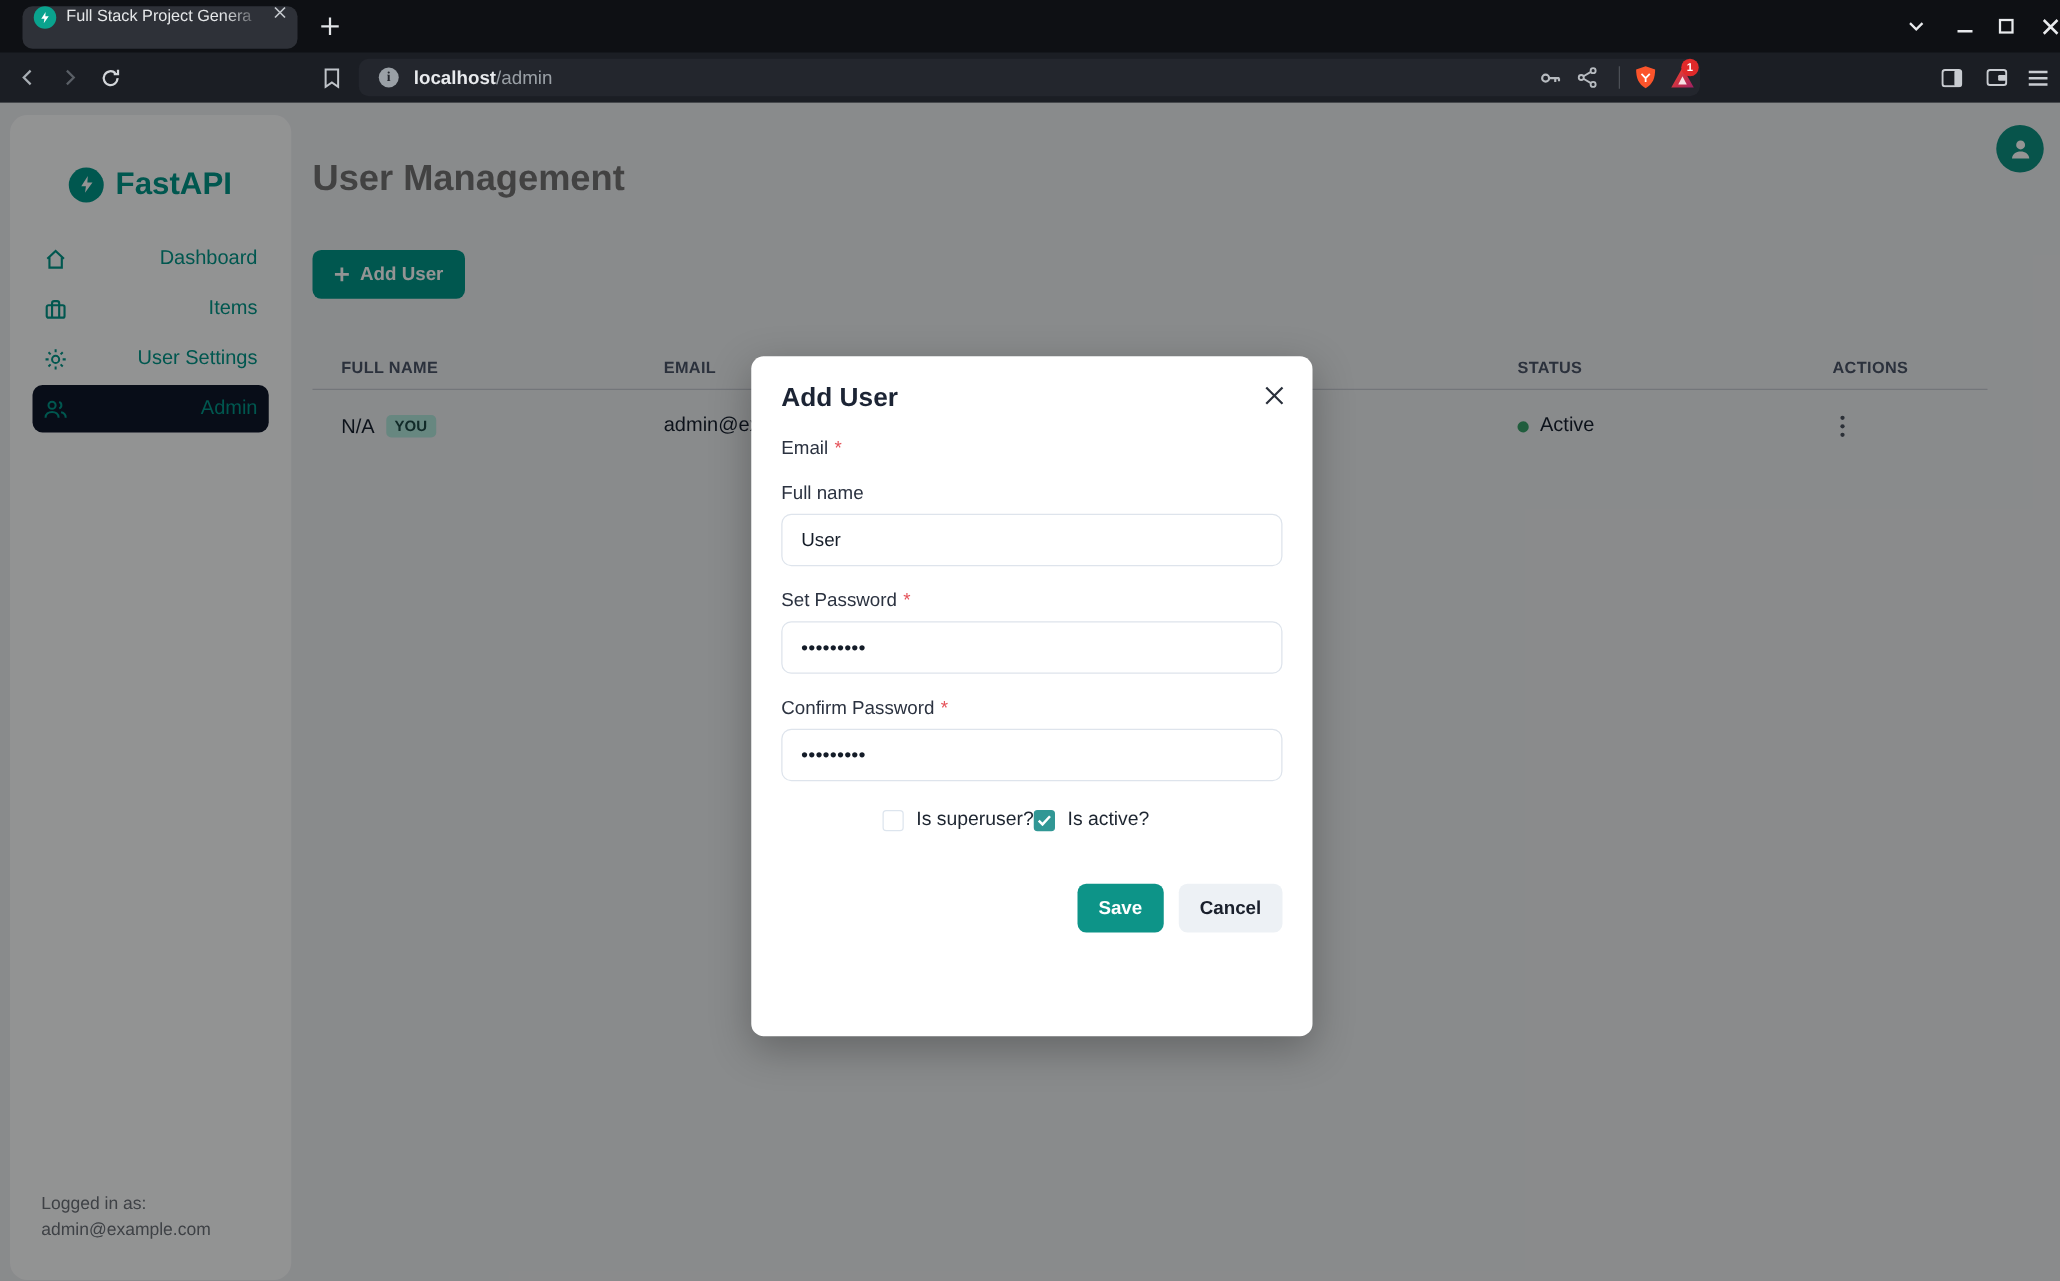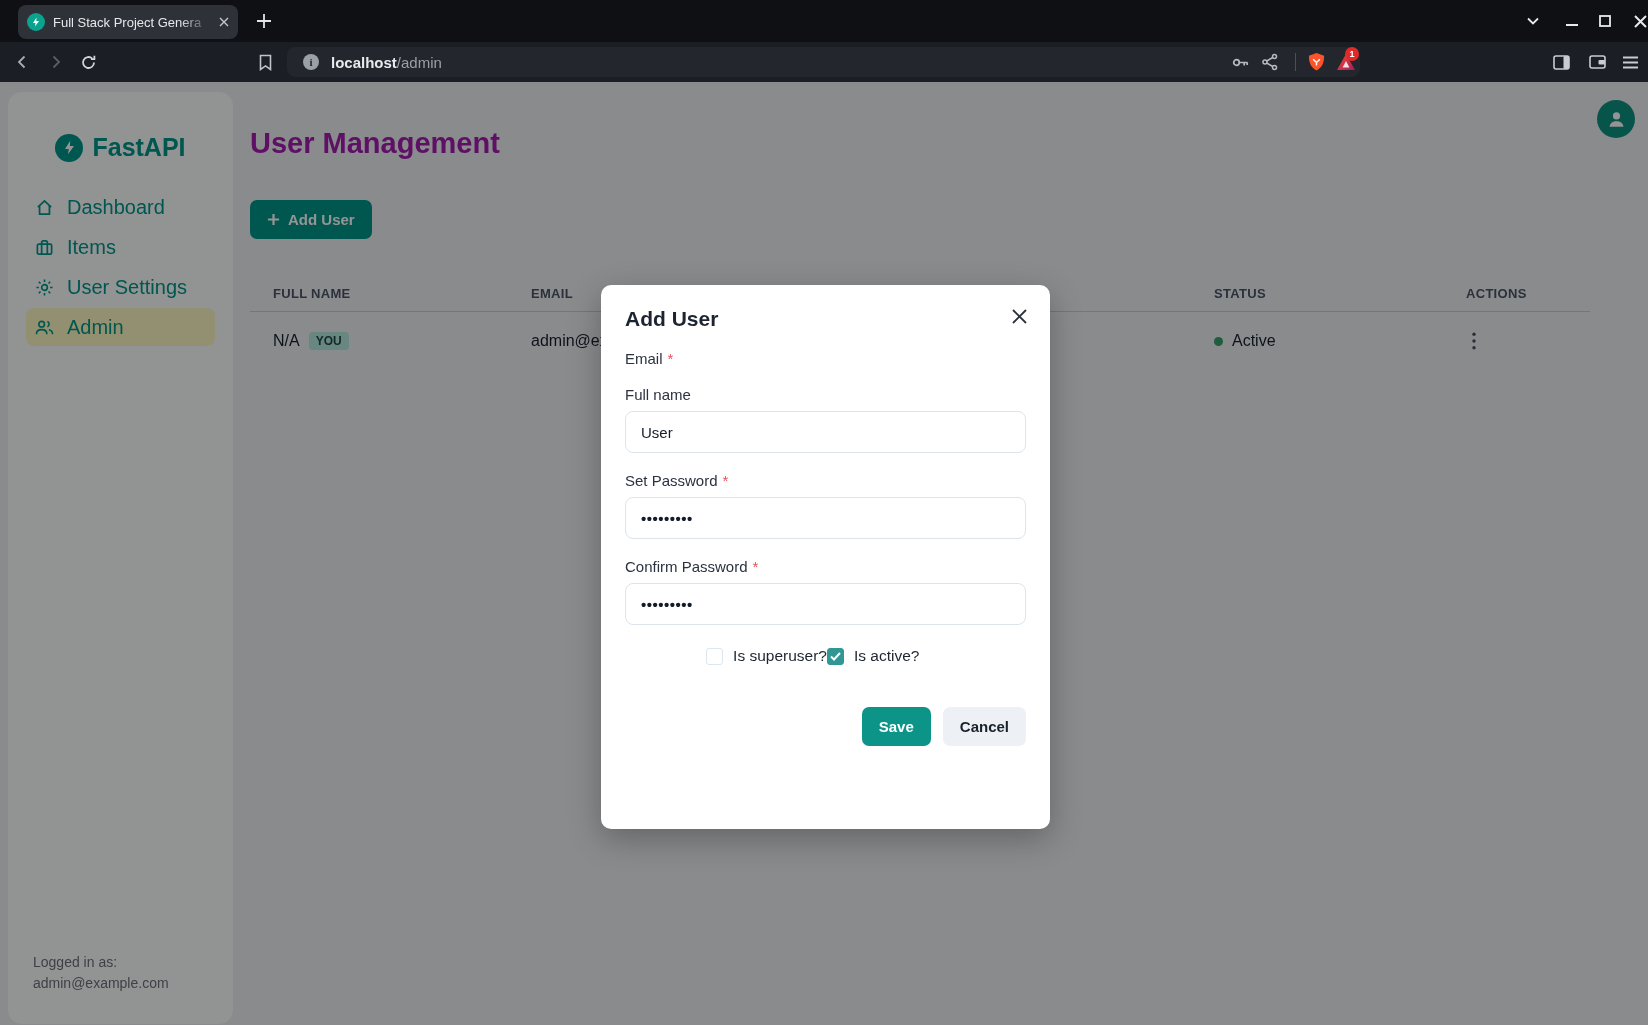--- a/index.html
+++ b/index.html
@@ -8,21 +8,21 @@
     position: relative;
     font-family: "Liberation Sans", sans-serif;
     background: #0e1014;
     overflow: hidden;
   }
   svg { display:block; }
 
   
   .tabbar { position:absolute; top:0; left:0; width:1648px; height:42px; background:#0e1014; z-index:30; }
   .tab { position:absolute; left:18px; top:5px; width:220px; height:34px; background:#2e3138;
-         border-radius:8px; display:flex; align-items:center; gap:8px; padding:0 9px; }
+         border-radius:8px; display:flex; align-items:flex-start; gap:8px; padding:0 9px; }
   .favicon { width:18px; height:18px; border-radius:50%; background:#0aa38e; display:flex;
              align-items:center; justify-content:center; flex:none; }
   .tab-title { font-size:13px; color:#e6e8ea; white-space:nowrap; overflow:hidden; width:158px;
                -webkit-mask-image:linear-gradient(90deg,#000 80%,transparent);
                mask-image:linear-gradient(90deg,#000 80%,transparent); }
   .tab-close { margin-left:auto; color:#c4c8cd; }
   .newtab { position:absolute; left:252px; top:9px; width:24px; height:24px; display:flex;
             align-items:center; justify-content:center; color:#e2e5e8; }
   .wc { position:absolute; top:12px; width:18px; height:18px; display:flex; align-items:center;
         justify-content:center; color:#e8eaed; }
@@ -54,25 +54,25 @@
 
   
   .viewport { position:absolute; top:82px; left:0; width:1648px; height:983px; background:#edeff2; overflow:hidden; }
 
   .sidebar { position:absolute; left:8px; top:10px; width:225px; height:932px; background:#fcfdfe; border-radius:14px; }
   .logo { display:flex; align-items:center; justify-content:center; gap:9px; margin-top:41px; }
   .logo-circle { width:28px; height:28px; border-radius:50%; background:#009688; display:flex; align-items:center; justify-content:center; }
   .logo-text { font-size:25px; color:#009688; font-weight:600; }
   .nav { margin-top:26px; padding:0 18px; display:flex; flex-direction:column; gap:2px; }
   .nav-item { height:38px; border-radius:8px; display:flex; align-items:center; gap:13px; padding:0 9px;
-              color:#009688; font-size:20px; cursor:pointer; }
-  .nav-item.active { background:#fef9c3; }
+              color:#009688; font-size:16px; cursor:pointer;justify-content:space-between; }
+  .nav-item.active { background:#0f172a; }
   .sidebar-footer { position:absolute; left:25px; bottom:30px; font-size:14px; color:#6b7178; line-height:21px; }
 
-  .main-title { position:absolute; left:250px; top:45px; font-size:29px; font-weight:bold; color:#a21caf; }
+  .main-title { position:absolute; left:250px; top:45px; font-size:29px; font-weight:bold; color:#737373; }
   .add-btn { position:absolute; left:250px; top:118px; height:39px; padding:0 17px; background:#009688;
              border:none; border-radius:7px; color:#fff; font-size:15px; font-weight:bold; display:flex;
              align-items:center; gap:8px; font-family:inherit; cursor:pointer; }
 
   .table { position:absolute; left:250px; top:194px; width:1340px; }
   .thead, .trow { display:grid; grid-template-columns:258px 683px 252px 1fr; align-items:center; padding-left:23px; }
   .thead { height:36px; border-bottom:1px solid #c6ccd2; color:#4a5568; font-size:13px; font-weight:bold; letter-spacing:.3px; }
   .trow { height:58px; color:#16202e; font-size:16px; }
   .badge-you { display:inline-block; background:#b2e8dd; color:#1f4a47; font-size:12px; font-weight:bold;
                padding:2px 7px; border-radius:4px; margin-left:9px; vertical-align:1px; }

